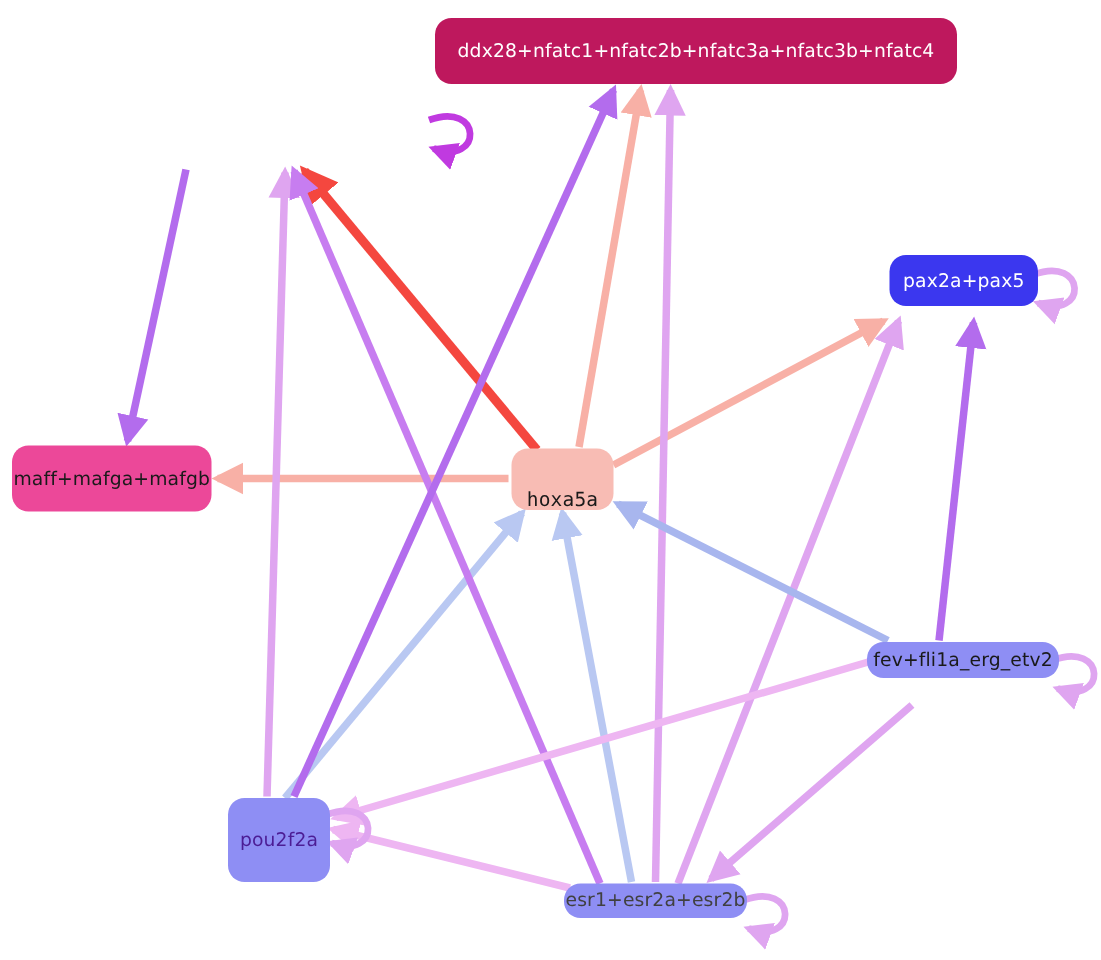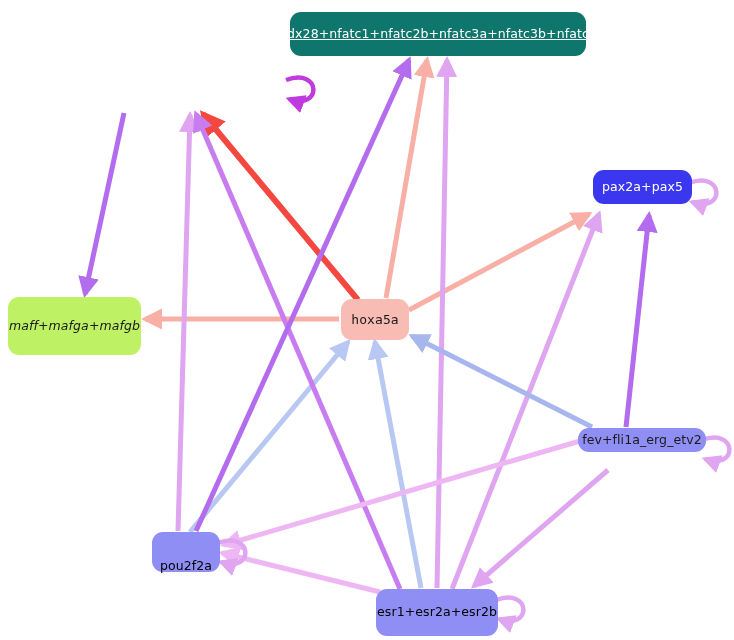--- a/index.html
+++ b/index.html
@@ -98,34 +98,34 @@
       <line x1="608" y1="470" x2="474" y2="586" stroke="#dfa5f0" stroke-width="5" stroke-linecap="butt" marker-end="url(#ah-dfa5f0)"></line>
       <line x1="580" y1="441" x2="224" y2="545" stroke="#eeb6f2" stroke-width="5" stroke-linecap="butt" marker-end="url(#ah-eeb6f2)"></line>
       <line x1="626" y1="427" x2="649" y2="215" stroke="#b36ced" stroke-width="5" stroke-linecap="butt" marker-end="url(#ah-b36ced)"></line>
       <line x1="196" y1="531" x2="409" y2="60" stroke="#b36ced" stroke-width="5" stroke-linecap="butt" marker-end="url(#ah-b36ced)"></line>
       <path d="M286,80 C322,67 322,111 289,99" fill="none" stroke="#c03ae0" stroke-width="4.5" marker-end="url(#ah-c03ae0)"></path>
       <path d="M689,183 C725,170 725,214 692,202" fill="none" stroke="#dfa5f0" stroke-width="4.5" marker-end="url(#ah-dfa5f0)"></path>
       <path d="M702,440 C738,427 738,471 705,459" fill="none" stroke="#dfa5f0" stroke-width="4.5" marker-end="url(#ah-dfa5f0)"></path>
       <path d="M218,543 C254,530 254,574 221,562" fill="none" stroke="#dfa5f0" stroke-width="4.5" marker-end="url(#ah-dfa5f0)"></path>
       <path d="M496,600 C532,587 532,631 499,619" fill="none" stroke="#dfa5f0" stroke-width="4.5" marker-end="url(#ah-dfa5f0)"></path>
     </svg>
-<div class="node" style="left: 290px; top: 12px; width: 296px; height: 44px; background: #0f766e; color: rgb(255, 255, 255); text-decoration: underline;">
+<div class="node" style="left: 290px; top: 12px; width: 348px; height: 44px; background: #be185d; color: rgb(255, 255, 255);">
       <span class="node-label">ddx28+nfatc1+nfatc2b+nfatc3a+nfatc3b+nfatc4</span>
     </div>
     <div class="node" style="left: 593px; top: 170px; width: 99px; height: 34px; background: rgb(59, 55, 239); color: rgb(255, 255, 255);">
       <span class="node-label">pax2a+pax5</span>
     </div>
-    <div class="node" style="left: 8px; top: 297px; width: 133px; height: 58px; background: #bef264; color: rgb(26, 26, 26); font-style: italic;">
+    <div class="node" style="left: 8px; top: 297px; width: 133px; height: 44px; background: #ec4899; color: rgb(26, 26, 26);">
       <span class="node-label">maff+mafga+mafgb</span>
     </div>
-    <div class="node mono" style="left: 341px; top: 299px; width: 68px; height: 41px; background: rgb(248, 188, 180); color: rgb(26, 26, 26);">
+    <div class="node mono" style="left: 341px; top: 299px; width: 68px; height: 41px; background: rgb(248, 188, 180); color: rgb(26, 26, 26); align-items: flex-end;">
       <span class="node-label">hoxa5a</span>
     </div>
     <div class="node" style="left: 578px; top: 428px; width: 128px; height: 24px; background: rgb(142, 142, 244); color: rgb(26, 26, 26);">
       <span class="node-label">fev+fli1a_erg_etv2</span>
     </div>
-    <div class="node" style="left: 152px; top: 532px; width: 68px; height: 40px; background: rgb(142, 142, 244); color: #000000; align-items: flex-end;">
+    <div class="node" style="left: 152px; top: 532px; width: 68px; height: 56px; background: rgb(142, 142, 244); color: #4c1d95;">
       <span class="node-label">pou2f2a</span>
     </div>
-    <div class="node" style="left: 376px; top: 589px; width: 122px; height: 47px; background: rgb(142, 142, 244); color: #000000;">
+    <div class="node" style="left: 376px; top: 589px; width: 122px; height: 23px; background: rgb(142, 142, 244); color: #404040;">
       <span class="node-label">esr1+esr2a+esr2b</span>
     </div>
   </div>
 
 </body></html>

